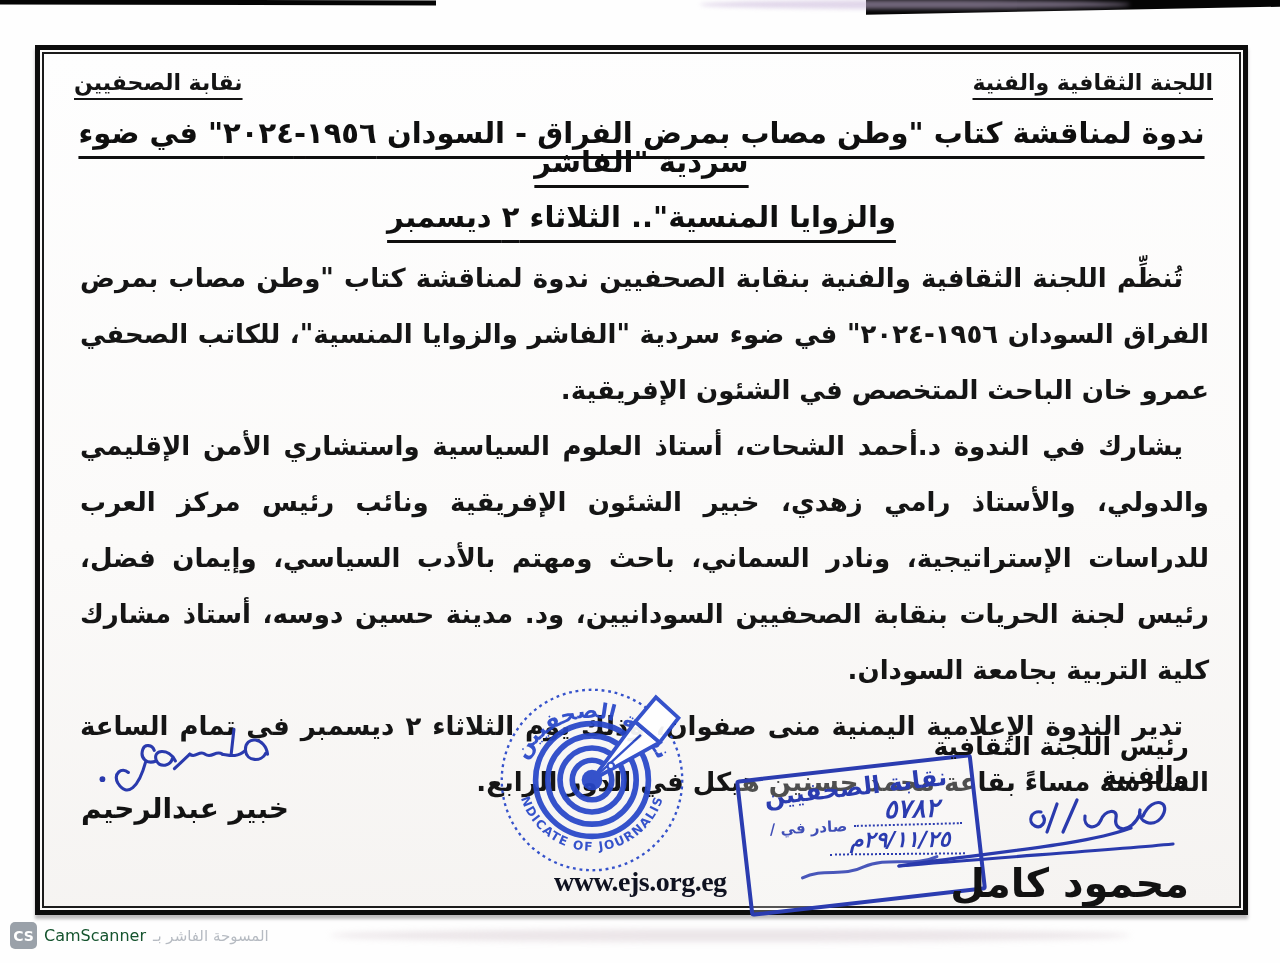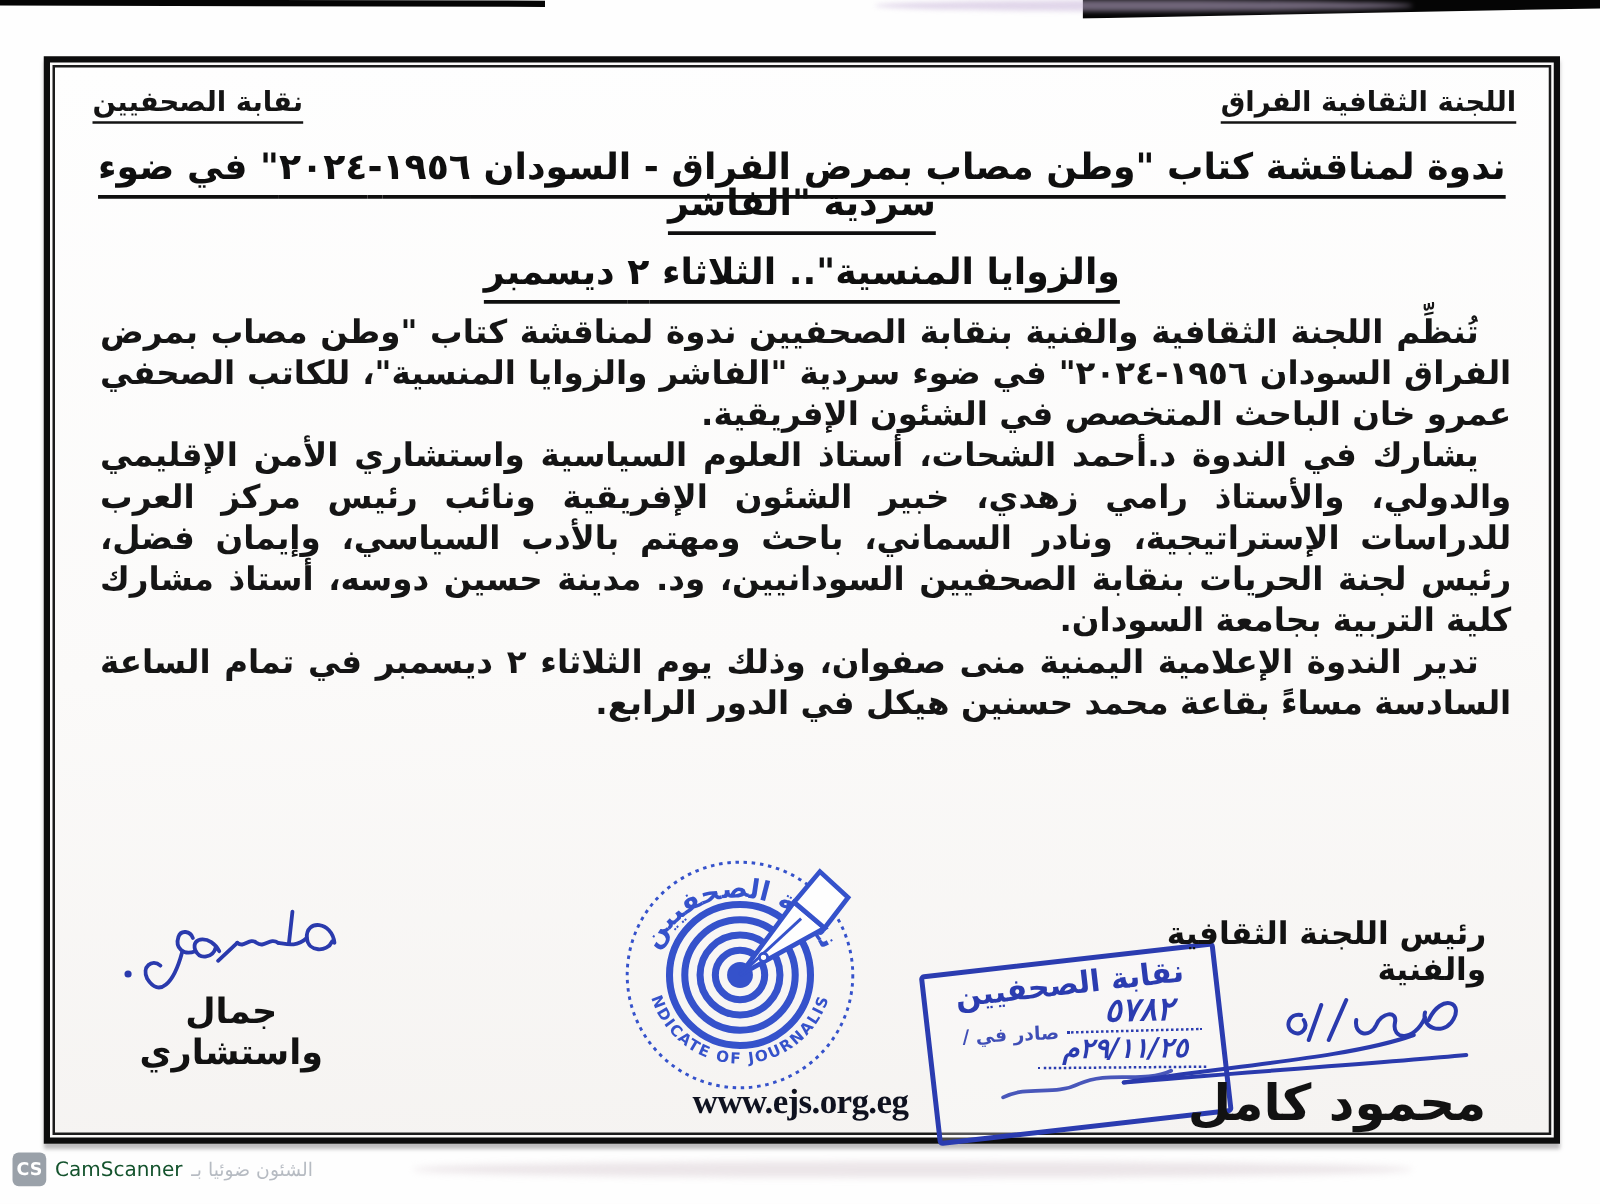--- a/index.html
+++ b/index.html
@@ -22,21 +22,21 @@
   .header-row{display:flex;justify-content:space-between;direction:rtl;padding:16px 26px 0 30px;}
   .hdr{font-weight:bold;font-size:22px;color:#141414;text-decoration:underline;
     text-decoration-thickness:2px;text-underline-offset:8px;}
   
   .title{ text-align:center;direction:rtl;font-weight:bold;color:#0f0f0f;margin-top:24px;}
   .t-line{display:inline-block;font-size:29px;text-decoration:underline;
     text-decoration-thickness:2.5px;text-underline-offset:13px;line-height:1;}
   .t2{margin-top:26px;}
   
   .bodytext{direction:rtl;text-align:justify;font-weight:bold;font-size:26px;color:#151515;
-    line-height:33px;padding:18px 30px 0 36px;}
+    line-height:56px;padding:18px 30px 0 36px;}
   .bodytext p{margin:0;text-indent:26px;}
   
   .sig-left{position:absolute;left:26px;top:662px;width:230px;text-align:center;direction:rtl;}
   .sig-left .sig-title{font-size:27px;font-weight:bold;color:#121212;}
   .sig-left svg{display:block;margin:-4px auto -16px;}
   .sig-left .sig-name{font-size:28px;font-weight:bold;color:#121212;}
   .sig-right{position:absolute;right:50px;top:678px;width:316px;direction:rtl;}
   .sig-right .sig-title{font-size:25px;font-weight:bold;color:#121212;}
   .sig-right svg{display:block;margin:-2px auto -28px;}
   .sig-right .sig-name{font-size:40px;font-weight:bold;color:#121212;}
@@ -70,21 +70,21 @@
 
 <div class="artifact-top-left"></div>
 <div class="artifact-top-right"></div>
 <div class="smudge-purple"></div>
 <div class="smudge-bottom"></div>
 
 <div class="frame">
   <div class="inner">
 
     <div class="header-row">
-      <div class="hdr">اللجنة الثقافية الفراق</div>
+      <div class="hdr">اللجنة الثقافية والفنية</div>
       <div class="hdr">نقابة الصحفيين</div>
     </div>
 
     <div class="title">
       <span class="t-line">ندوة لمناقشة كتاب "وطن مصاب بمرض الفراق - السودان ١٩٥٦-٢٠٢٤" في ضوء سردية "الفاشر</span><br>
       <span class="t-line t2">والزوايا المنسية".. الثلاثاء ٢ ديسمبر</span>
     </div>
 
     <div class="bodytext">
       <p>تُنظِّم اللجنة الثقافية والفنية بنقابة الصحفيين ندوة لمناقشة كتاب "وطن مصاب بمرض الفراق السودان ١٩٥٦-٢٠٢٤" في ضوء سردية "الفاشر والزوايا المنسية"، للكاتب الصحفي عمرو خان الباحث المتخصص في الشئون الإفريقية.</p>
@@ -99,21 +99,21 @@
           <path d="M163,40 C154,48 146,45 139,44"></path>
           <path d="M151,18 L148,45"></path>
           <path d="M139,44 C132,39 128,49 121,44 C115,39 111,49 105,44"></path>
           <path d="M105,44 L89,59"></path>
           <path d="M90,51 C83,37 66,39 70,50 C74,59 85,56 87,48"></path>
           <path d="M70,51 C60,55 53,48 56,39 C58,33 66,34 68,40"></path>
           <path d="M59,52 C52,78 40,90 30,74 C25,64 34,57 41,63"></path>
         </g>
         <circle cx="14" cy="70" r="3" fill="#2a3aad"></circle>
       </svg>
-      <div class="sig-name">جمال واستشاري</div>
+      <div class="sig-name">خبير عبدالرحيم</div>
     </div>
 
     <svg class="seal" width="188" height="188" viewBox="0 0 200 200">
       <g stroke="#2746c8" fill="none">
         <circle cx="100" cy="100" r="96" stroke-width="2.5" stroke-dasharray="3 4"></circle>
         <circle cx="100" cy="100" r="60" stroke-width="6"></circle>
         <circle cx="100" cy="100" r="47" stroke-width="6"></circle>
         <circle cx="100" cy="100" r="34" stroke-width="6"></circle>
         <circle cx="100" cy="100" r="21" stroke-width="6"></circle>
       </g>
@@ -165,14 +165,14 @@
       </svg>
       <div class="sig-name">محمود كامل</div>
     </div>
 
   </div>
 </div>
 
 <div class="footer">
   <div class="cs-box">CS</div>
   <div class="cs-name">CamScanner</div>
-  <div class="cs-ar">الشئون ضوئيا بـ</div>
+  <div class="cs-ar">المسوحة الفاشر بـ</div>
 </div>
 
 </body></html>

